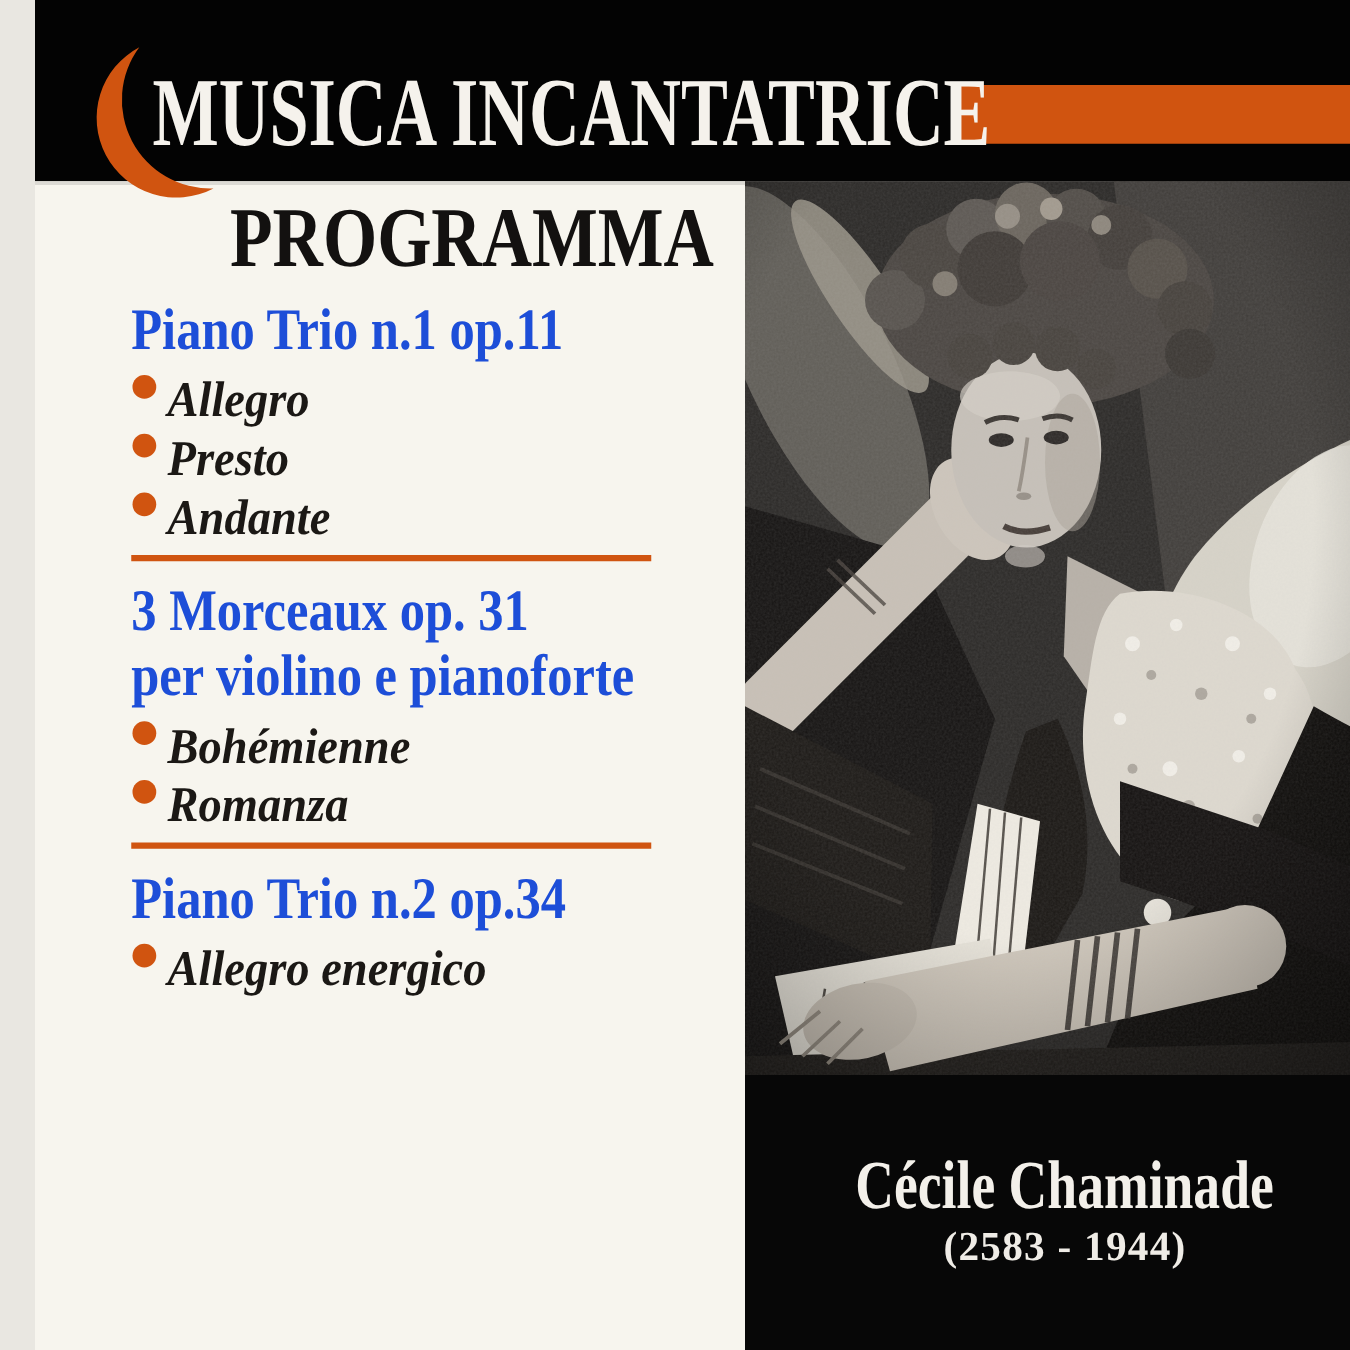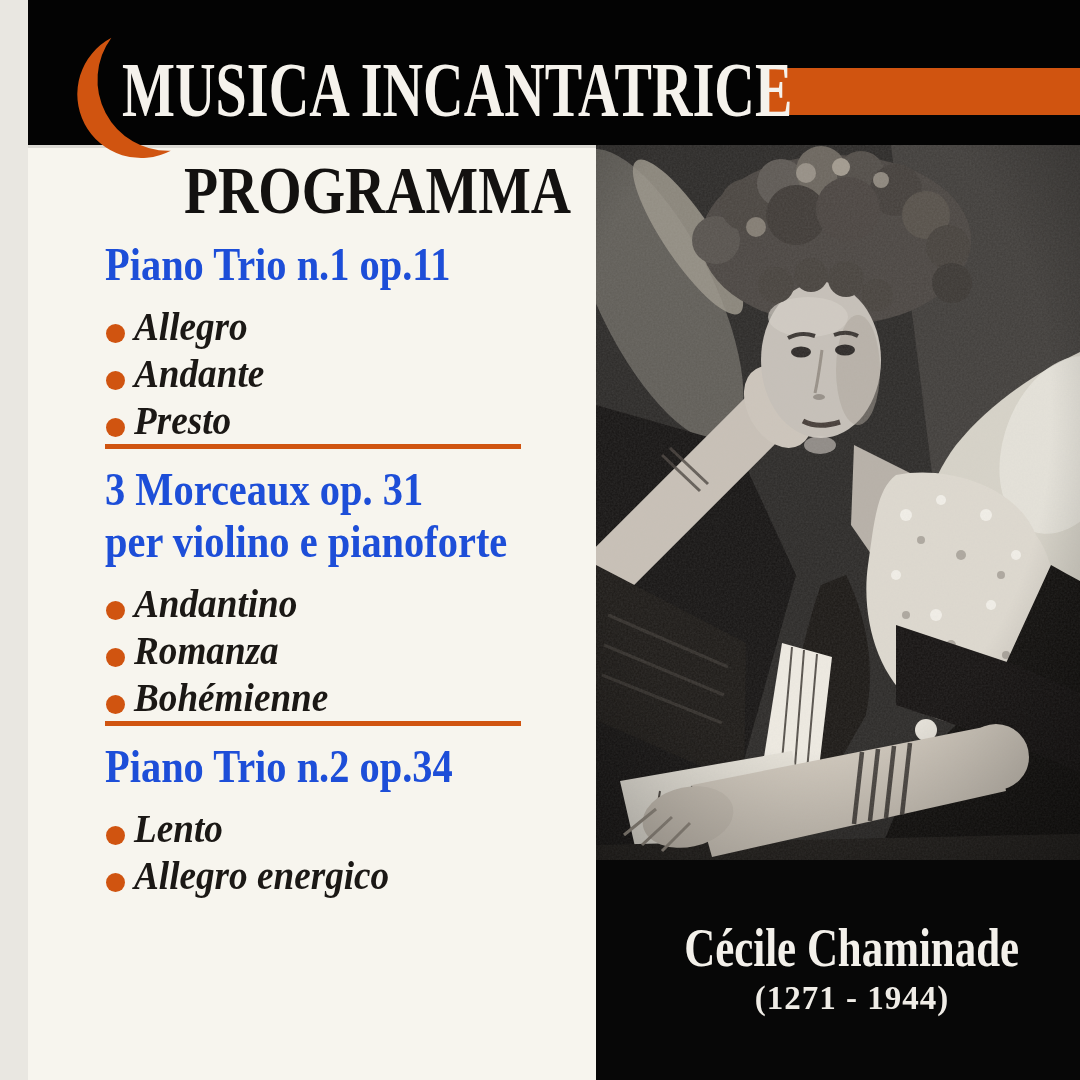--- a/index.html
+++ b/index.html
@@ -23,21 +23,21 @@
   .prog{
     position:absolute;left:156px;top:156px;margin:0;color:#131110;
     font-size:68px;font-weight:700;line-height:1;white-space:nowrap;
     transform:scaleX(.82);transform-origin:left top;
   }
   .sections{position:absolute;left:77px;top:238px;width:440px;}
   .sec-heading{margin:0;color:#1d4ed8;font-weight:700;}
   .hl{display:block;font-size:47px;line-height:52px;white-space:nowrap;}
   .cond{transform:scaleX(.86);transform-origin:left center;}
   .sec-items{list-style:none;margin:10px 0 0 0;padding:0;}
-  .sec-items li{display:flex;align-items:flex-end;height:47px;}
+  .sec-items li{display:flex;align-items:flex-start;height:47px;}
   .bullet{width:19px;height:19px;border-radius:50%;background:var(--accent-orange,#d05410);flex:none;margin:0 9px 4px 1px;}
   .item-text{
     font-size:40px;font-style:italic;font-weight:700;color:#1b1815;line-height:1;
     white-space:nowrap;transform:scaleX(.93);transform-origin:left center;
   }
   .rule{height:5px;width:416px;background:var(--accent-orange,#d05410);margin:3px 0 14px 0;}
   
   .photo-panel{position:absolute;left:568px;top:145px;width:512px;height:715px;margin:0;background:#262423;z-index:1;}
   .photo-panel svg{display:block;width:100%;height:100%;}
   .caption-panel{
@@ -73,61 +73,53 @@
     <h3 class="sec-heading">
             <span class="hl cond">Piano Trio n.1 op.11</span>
           </h3>
     <ul class="sec-items">
             <li>
               <span class="bullet"></span>
               <span class="item-text">Allegro</span>
             </li>
             <li>
               <span class="bullet"></span>
+              <span class="item-text">Presto</span>
+            </li>
+            <li>
+              <span class="bullet"></span>
               <span class="item-text">Andante</span>
-            </li>
-            <li>
-              <span class="bullet"></span>
-              <span class="item-text">Presto</span>
             </li>
           </ul>
     <div class="rule"></div>
   </section>
 
   <section class="program-section">
     <h3 class="sec-heading">
             <span class="hl cond">3 Morceaux op. 31</span>
             <span class="hl cond">per violino e pianoforte</span>
           </h3>
     <ul class="sec-items">
             <li>
               <span class="bullet"></span>
-              <span class="item-text">Andantino</span>
+              <span class="item-text">Bohémienne</span>
             </li>
             <li>
               <span class="bullet"></span>
               <span class="item-text">Romanza</span>
-            </li>
-            <li>
-              <span class="bullet"></span>
-              <span class="item-text">Bohémienne</span>
             </li>
           </ul>
     <div class="rule"></div>
   </section>
 
   <section class="program-section">
     <h3 class="sec-heading">
             <span class="hl cond">Piano Trio n.2 op.34</span>
           </h3>
     <ul class="sec-items">
-            <li>
-              <span class="bullet"></span>
-              <span class="item-text">Lento</span>
-            </li>
             <li>
               <span class="bullet"></span>
               <span class="item-text">Allegro energico</span>
             </li>
           </ul>
 
   </section>
 </div>
   </main>
 
@@ -235,16 +227,16 @@
       <ellipse cx="92" cy="672" rx="46" ry="30" fill="#c6beb2" transform="rotate(-12 92 672)"></ellipse>
       <path d="M 60 664 L 28 690 M 76 672 L 46 700 M 94 678 L 66 706" stroke="#8f877c" stroke-width="3" fill="none"></path>
 
       <rect x="0" y="0" width="512" height="715" filter="url(#grain)" opacity="0.28"></rect>
       <rect x="0" y="0" width="512" height="715" fill="url(#vig)"></rect>
     </svg>
   </figure>
 
   <div class="caption-panel">
     <div class="caption-name">Cécile Chaminade</div>
-    <div class="caption-dates">(1271 - 1944)</div>
+    <div class="caption-dates">(2583 - 1944)</div>
   </div>
 
 </div>
 
 </body></html>

